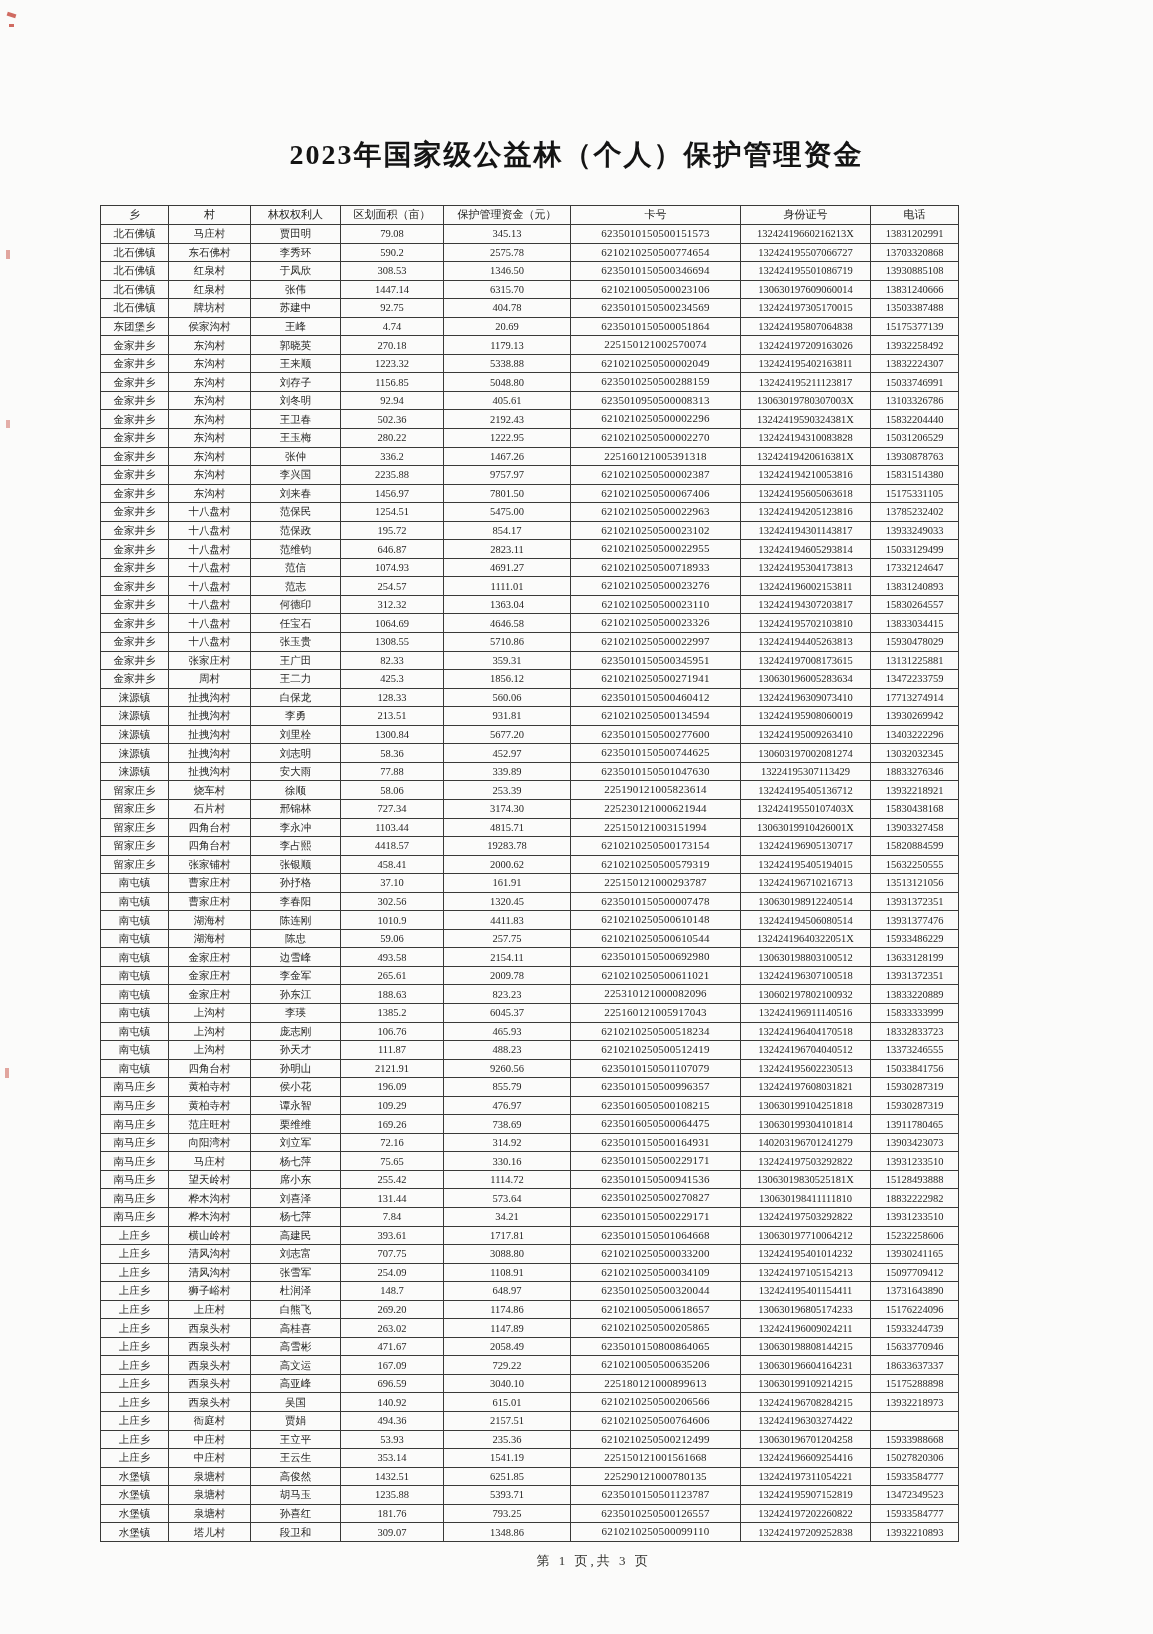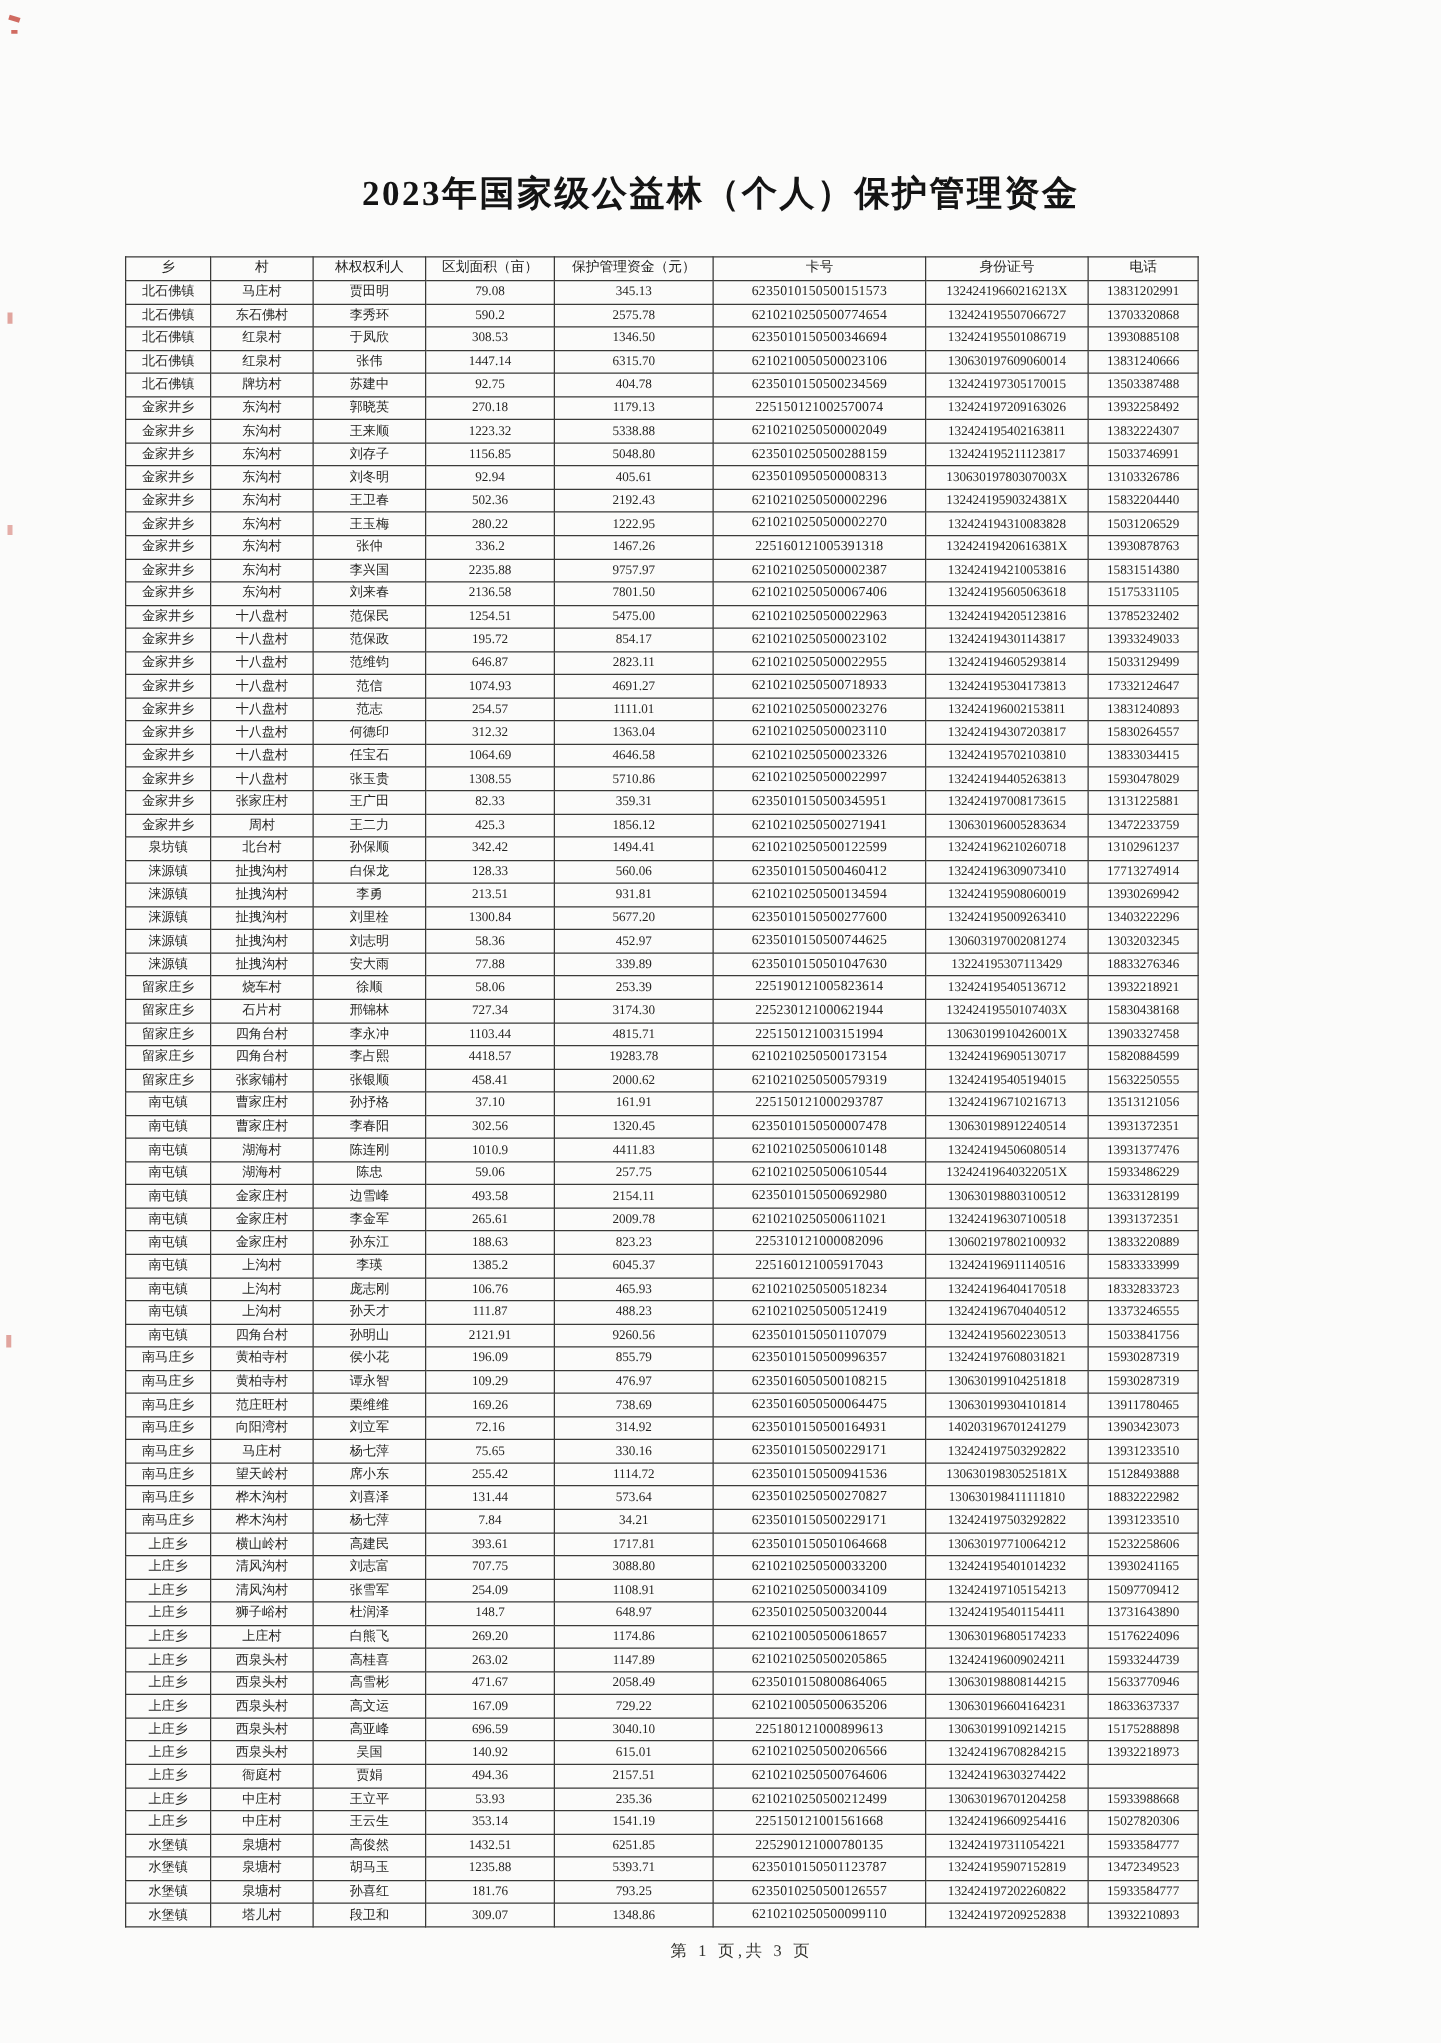--- a/index.html
+++ b/index.html
@@ -153,20 +153,30 @@
         <td>北石佛镇</td>
         <td>牌坊村</td>
         <td>苏建中</td>
         <td>92.75</td>
         <td>404.78</td>
         <td>6235010150500234569</td>
         <td>132424197305170015</td>
         <td>13503387488</td>
       </tr>
       <tr>
+        <td>东团堡乡</td>
+        <td>侯家沟村</td>
+        <td>王峰</td>
+        <td>4.74</td>
+        <td>20.69</td>
+        <td>6235010150500051864</td>
+        <td>132424195807064838</td>
+        <td>15175377139</td>
+      </tr>
+      <tr>
         <td>金家井乡</td>
         <td>东沟村</td>
         <td>郭晓英</td>
         <td>270.18</td>
         <td>1179.13</td>
         <td>225150121002570074</td>
         <td>132424197209163026</td>
         <td>13932258492</td>
       </tr>
       <tr>
@@ -236,21 +246,21 @@
         <td>2235.88</td>
         <td>9757.97</td>
         <td>6210210250500002387</td>
         <td>132424194210053816</td>
         <td>15831514380</td>
       </tr>
       <tr>
         <td>金家井乡</td>
         <td>东沟村</td>
         <td>刘来春</td>
-        <td>2136.58</td>
+        <td>1456.97</td>
         <td>7801.50</td>
         <td>6210210250500067406</td>
         <td>132424195605063618</td>
         <td>15175331105</td>
       </tr>
       <tr>
         <td>金家井乡</td>
         <td>十八盘村</td>
         <td>范保民</td>
         <td>1254.51</td>
@@ -341,30 +351,20 @@
       </tr>
       <tr>
         <td>金家井乡</td>
         <td>周村</td>
         <td>王二力</td>
         <td>425.3</td>
         <td>1856.12</td>
         <td>6210210250500271941</td>
         <td>130630196005283634</td>
         <td>13472233759</td>
-      </tr>
-      <tr>
-        <td>泉坊镇</td>
-        <td>北台村</td>
-        <td>孙保顺</td>
-        <td>342.42</td>
-        <td>1494.41</td>
-        <td>6210210250500122599</td>
-        <td>132424196210260718</td>
-        <td>13102961237</td>
       </tr>
       <tr>
         <td>涞源镇</td>
         <td>扯拽沟村</td>
         <td>白保龙</td>
         <td>128.33</td>
         <td>560.06</td>
         <td>6235010150500460412</td>
         <td>132424196309073410</td>
         <td>17713274914</td>

